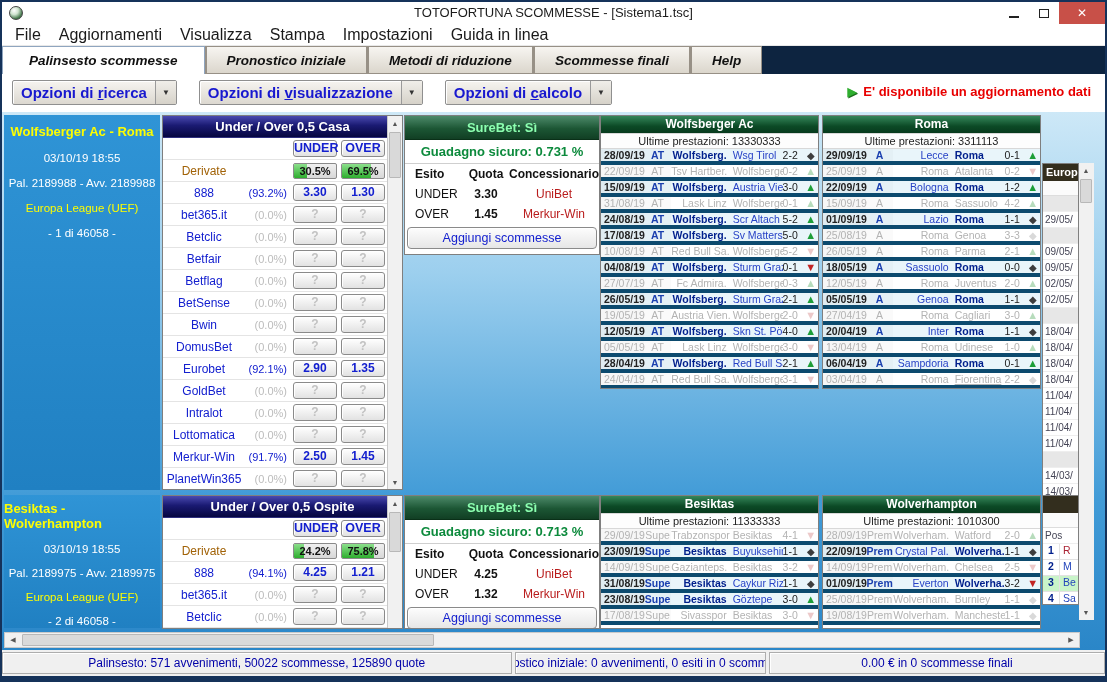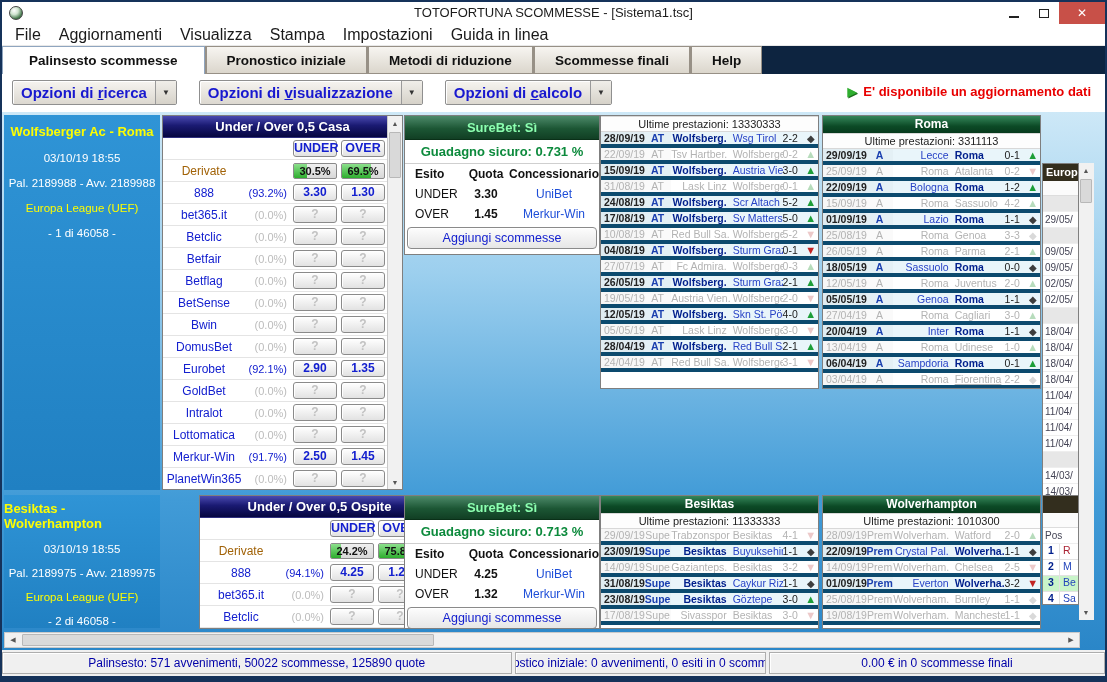--- a/index.html
+++ b/index.html
@@ -13,21 +13,21 @@
 .title-text{position:absolute;left:0;right:0;top:3px;text-align:center;font-size:13px;color:#1c1c1c;}
 .win-btns{position:absolute;right:0;top:0;height:22px;display:flex;}
 .wbtn{width:30px;height:22px;display:flex;align-items:center;justify-content:center;background:#fff;}
 .wbtn.close{width:46px;background:#c85048;color:#fff;font-size:12px;}
 .glyph-min{width:10px;height:2px;background:#222;margin-top:8px;}
 .glyph-max{width:10px;height:9px;border:1.5px solid #222;}
 
 .menubar{position:absolute;left:0;top:22px;width:1103px;height:22px;background:#fff;display:flex;align-items:center;padding-left:4px;border-bottom:1px solid #e8e8e8;}
 .menu-item{font-size:16px;color:#1a1a1a;padding:2px 9px;cursor:default;}
 
-.tabbar{position:absolute;left:0;top:44px;width:1103px;height:40px;background:#fff;display:flex;}
+.tabbar{position:absolute;left:0;top:44px;width:1103px;height:40px;background:#fff;display:flex;font-style:italic;}
 .tab{height:28px;display:flex;align-items:center;padding:0 20px;font-size:13.5px;font-weight:bold;color:#111;
  background:linear-gradient(180deg,#f7f5f1,#dbd6cc);border:1px solid #979086;border-left-width:2px;}
 .tab.active{background:#fff;border:1px solid #8fa5bf;border-bottom:none;padding:0 26px;}
 .tab-filler{flex:1;background:#0d2440;}
 
 .toolbar{position:absolute;left:0;top:72px;width:1103px;height:38px;background:#fff;}
 .tbar-left{position:absolute;left:10px;top:6px;display:flex;gap:22px;}
 .tbtn{height:25px;display:flex;align-items:center;border:1px solid #8f8f8f;border-radius:2px;
  background:linear-gradient(180deg,#f6f4f0,#dcd8d0);box-shadow:inset 1px 1px 0 #fff;cursor:default;}
 .tlabel{font-size:15px;font-weight:bold;color:#1818cf;padding:0 8px;}
@@ -47,21 +47,21 @@
 .p-info{left:2px;width:156px;border:none;background:linear-gradient(180deg,#2f94d6,#2080c2);
  display:flex;flex-direction:column;align-items:center;padding-top:9px;gap:13px;}
 .row1 .p-info{height:375px;}
 .row2 .p-info{height:133px;padding-top:6px;gap:12px;}
 .i-title{font-size:13px;font-weight:bold;color:#fdfd02;}
 .i-line{font-size:11.5px;color:#fff;}
 .i-league{color:#fdfd02;}
 
 .p-market{left:160px;width:241px;}
 .row1 .p-market{height:375px;}
-.row2 .p-market{height:134px;margin-left:37px;}
+.row2 .p-market{height:134px;}
 .mhead{height:22px;background:linear-gradient(180deg,#4a4ab0 0%,#1a1a72 45%,#060640 100%);
  color:#fff;font-size:13px;font-weight:bold;text-align:center;line-height:21px;border-bottom:1px solid #303080;}
 .mbody{position:absolute;left:0;top:22px;right:15px;bottom:0;background:#fff;}
 .mrow{height:22px;display:flex;align-items:center;border-bottom:1px solid #e4e4e4;}
 .mlabel{flex:1;display:flex;align-items:center;}
 .mname{flex:1;text-align:center;font-size:12px;color:#1420cf;}
 .mname.dark{color:#a16207;}
 .mpct{width:46px;text-align:right;font-size:11px;color:#1420cf;padding-right:4px;}
 .mpct.off{color:#bcbcbc;}
 .mc{width:48px;display:flex;justify-content:center;}
@@ -82,21 +82,21 @@
 .p-sure{left:402px;width:196px;}
 .row1 .p-sure{height:140px;}
 .row2 .p-sure{height:134px;}
 .shead{height:24px;background:linear-gradient(180deg,#4d8a6a 0%,#1c5634 55%,#113f24 100%);
  color:#8cffb0;font-size:13px;font-weight:bold;text-align:center;line-height:23px;border-bottom:1px solid #0a3018;}
 .sgain{height:24px;background:#fff;border-bottom:1px solid #cfcfcf;color:#0c8a3c;font-size:13px;font-weight:bold;text-align:center;line-height:24px;}
 .srow{height:20px;display:flex;align-items:center;font-size:12px;}
 .srow.heads{font-weight:bold;color:#111;}
 .s-esito{width:58px;padding-left:10px;color:#111;}
 .s-quota{width:46px;text-align:center;font-weight:bold;color:#111;}
-.s-conc{flex:1;text-align:center;color:#1d4ed8;}
+.s-conc{flex:1;text-align:center;color:#b91c1c;}
 .srow.heads .s-esito,.srow.heads .s-quota,.srow.heads .s-conc{color:#111;font-weight:bold;}
 .sbtn{margin:3px 2px 0 2px;height:22px;border:1px solid #8a8a8a;border-radius:4px;
  background:linear-gradient(180deg,#fdfdfd,#e6e6e6);box-shadow:inset 1px 1px 0 #fff;
  font-size:12.5px;color:#1420cf;text-align:center;line-height:20px;cursor:default;}
 
 .p-team1{left:598px;width:219px;}
 .p-team2{left:820px;width:219px;}
 .row1 .p-team1,.row1 .p-team2{height:274px;}
 .row2 .p-team1,.row2 .p-team2{height:134px;}
 .ghead{height:17px;background:linear-gradient(180deg,#35865a 0%,#0c4a26 60%,#073a1d 100%);
@@ -430,20 +430,21 @@
             <span class="s-conc">UniBet</span>
           </div>
           <div class="srow">
             <span class="s-esito">OVER</span>
             <span class="s-quota">1.45</span>
             <span class="s-conc">Merkur-Win</span>
           </div>
           <div class="sbtn">Aggiungi scommesse</div>
         </div>
         <div class="panel p-team1">
+          <div class="ghead">Wolfsberger Ac</div>
           <div class="gsub">Ultime prestazioni: 13330333</div>
           <div class="trow em">
             <span class="td2">28/09/19</span>
             <span class="tl">AT</span>
             <span class="th subj">Wolfsberg.</span>
             <span class="ta">Wsg Tirol</span>
             <span class="ts">2-2</span>
             <span class="ti dr">◆</span>
           </div>
           <div class="trow fd">

